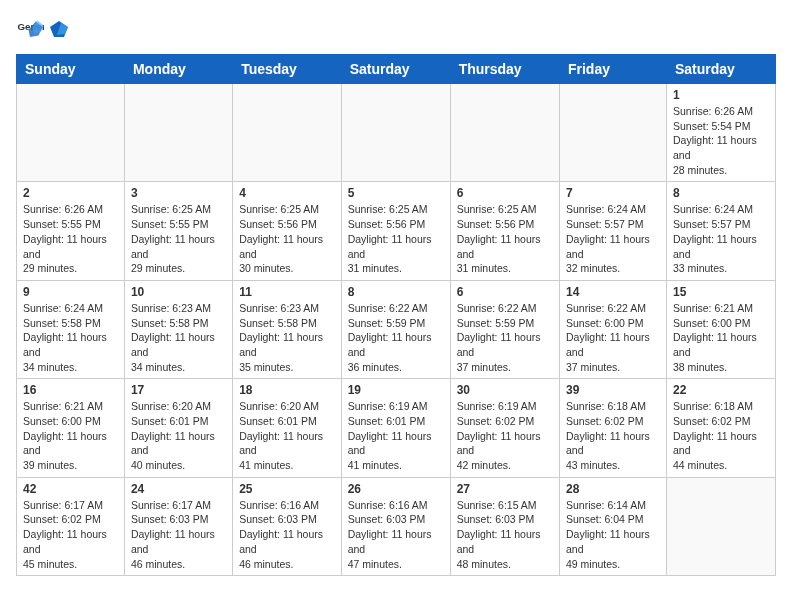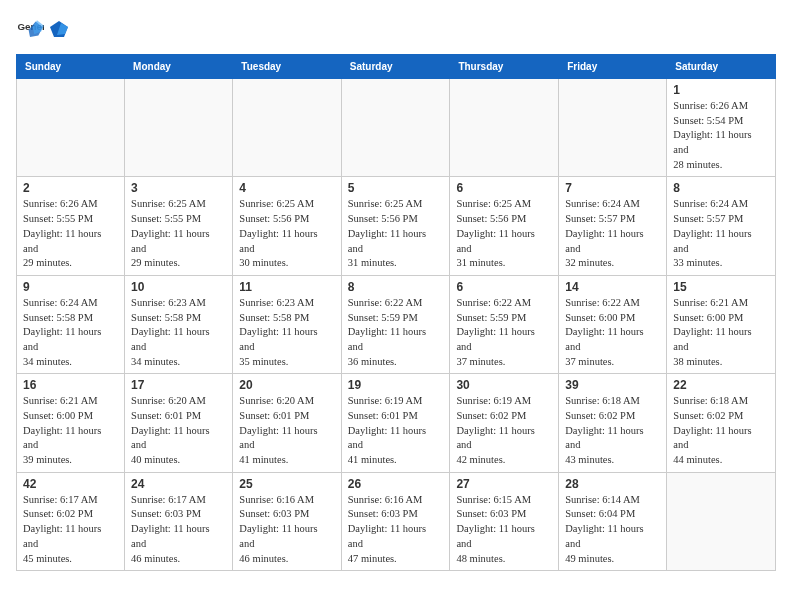--- a/index.html
+++ b/index.html
@@ -50,21 +50,21 @@
     .calendar {
       width: 100%;
       border-collapse: collapse;
       border: 1px solid #ccc;
     }
     .calendar th {
       background-color: #1565c0;
       color: #fff;
       text-align: left;
       padding: 6px 8px;
-      font-size: 10px;
+      font-size: 14px;
       border: 1px solid #1565c0;
     }
     .calendar td {
       border: 1px solid #ccc;
       vertical-align: top;
       padding: 4px 6px;
       width: 113px;
       min-height: 80px;
       font-size: 11px;
       color: #333;
@@ -75,21 +75,20 @@
     }
     .day-number {
       font-size: 12px;
       font-weight: bold;
       margin-bottom: 2px;
     }
     .day-info {
       font-size: 10.5px;
       line-height: 1.4;
       color: #333;
-      font-family: Liberation Serif, serif;
     }
   </style>
 </head>
 <body>
 
 <div class="header-area">
   <div class="logo">
     <svg class="logo-icon" viewBox="0 0 40 40" xmlns="http://www.w3.org/2000/svg">
       <text x="2" y="20" font-size="14" font-weight="bold" fill="#333">General</text>
       <path d="M28 8 L38 16 L32 28 L20 30 L18 20 Z" fill="#1565c0" opacity="0.8"></path>
@@ -200,21 +199,21 @@
       <tr>
         <td>
           <div class="day-number">16</div>
           <div class="day-info">Sunrise: 6:21 AM<br>Sunset: 6:00 PM<br>Daylight: 11 hours and<br>39 minutes.</div>
         </td>
         <td>
           <div class="day-number">17</div>
           <div class="day-info">Sunrise: 6:20 AM<br>Sunset: 6:01 PM<br>Daylight: 11 hours and<br>40 minutes.</div>
         </td>
         <td>
-          <div class="day-number">20</div>
+          <div class="day-number">18</div>
           <div class="day-info">Sunrise: 6:20 AM<br>Sunset: 6:01 PM<br>Daylight: 11 hours and<br>41 minutes.</div>
         </td>
         <td>
           <div class="day-number">19</div>
           <div class="day-info">Sunrise: 6:19 AM<br>Sunset: 6:01 PM<br>Daylight: 11 hours and<br>41 minutes.</div>
         </td>
         <td>
           <div class="day-number">30</div>
           <div class="day-info">Sunrise: 6:19 AM<br>Sunset: 6:02 PM<br>Daylight: 11 hours and<br>42 minutes.</div>
         </td>

